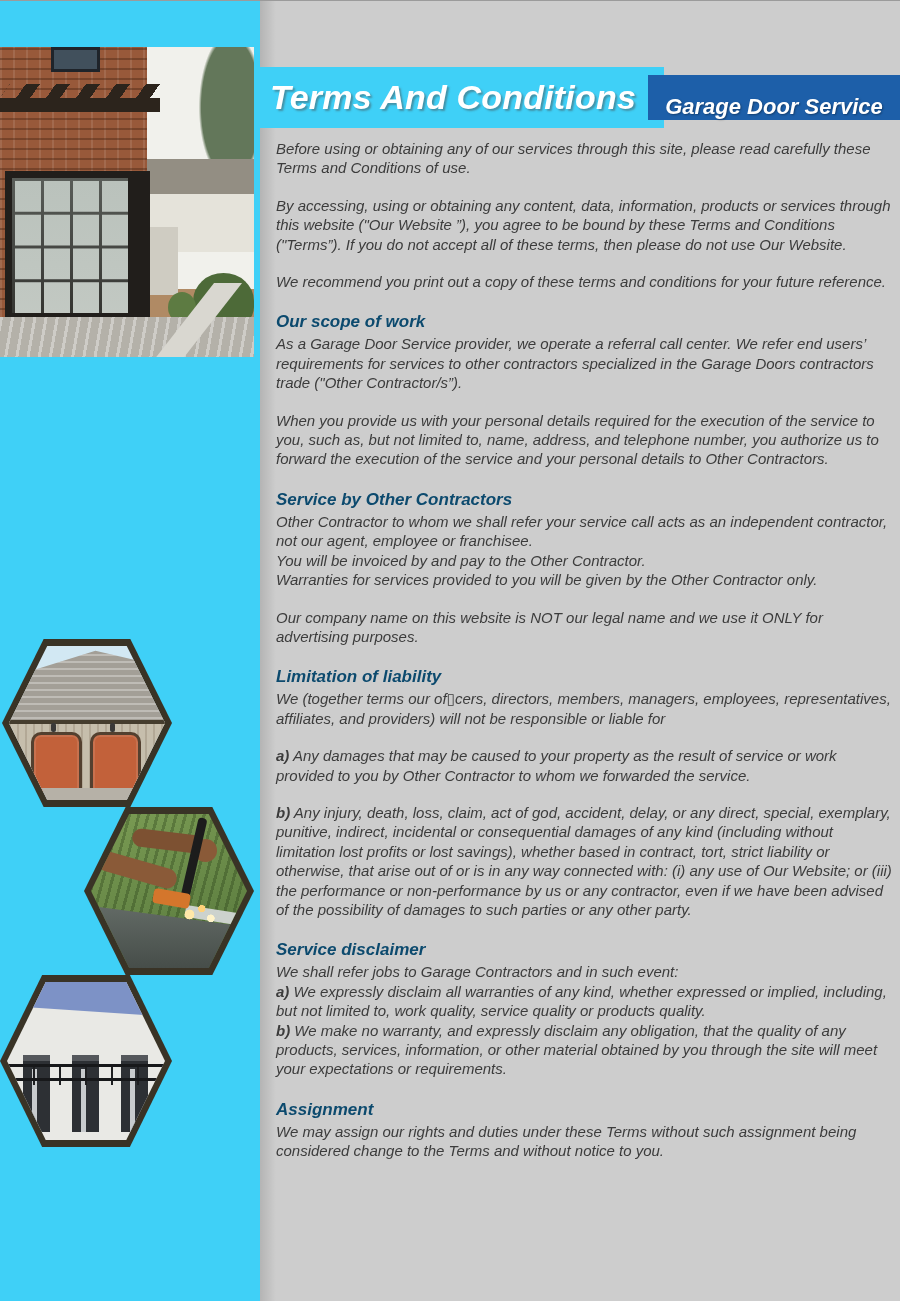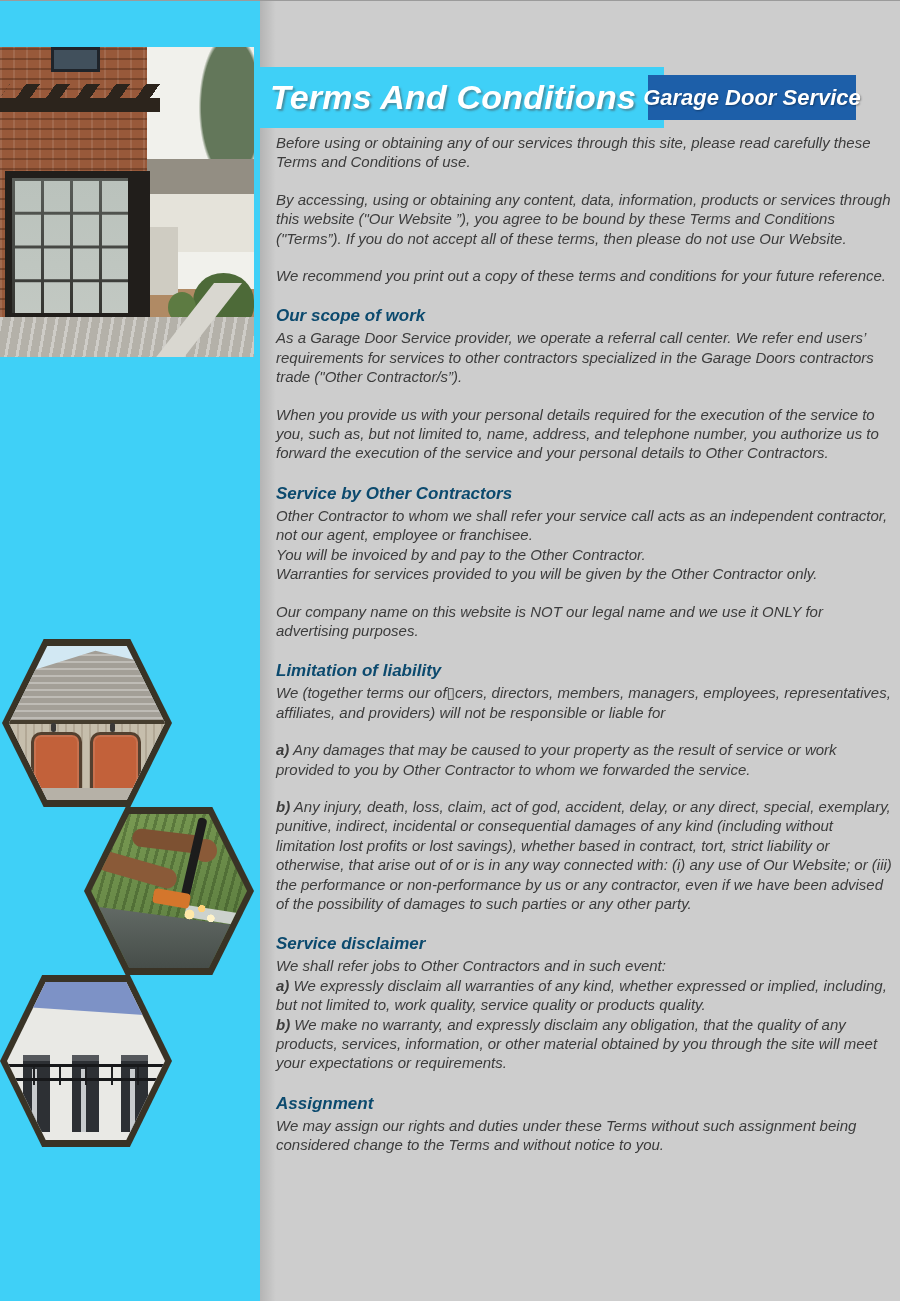--- a/index.html
+++ b/index.html
@@ -86,26 +86,26 @@
   .h3-dock::after{content:"";position:absolute;left:34%;top:12%;width:20%;bottom:0;background:#c8cbcd;}
   .h3-d1{left:10%;}.h3-d2{left:41%;}.h3-d3{left:72%;}
   .h3-rail{position:absolute;left:0;width:100%;height:3px;background:#17181a;}
   .h3-posts{position:absolute;left:0;width:100%;top:52%;height:13%;
     background:repeating-linear-gradient(90deg,#1e1f21 0 2px,rgba(0,0,0,0) 2px 26px);}
   
   .banner-title{position:absolute;left:260px;top:66px;width:404px;height:61px;background:#3fd0f7;
     display:flex;align-items:center;padding-left:10px;box-sizing:border-box;z-index:2;}
   .banner-title span{color:#fff;font-size:34px;font-weight:bold;letter-spacing:.2px;white-space:nowrap;
     text-shadow:2px 2px 2px rgba(70,70,70,.45);}
-  .banner-brand{position:absolute;left:648px;top:74px;width:208px;height:45px;background:#1d5fa9;
-    display:flex;align-items:center;justify-content:center;z-index:3;}
+  .banner-brand{position:absolute;left:648px;top:74px;width:252px;height:45px;background:#1d5fa9;
+    display:flex;align-items:flex-end;justify-content:center;z-index:3;}
   .banner-brand span{color:#fff;font-size:22px;font-weight:bold;white-space:nowrap;
     text-shadow:1px 1px 2px rgba(0,0,0,.35);}
   
-  .content{position:absolute;left:276px;top:132px;width:616px;color:#3c3c3c;
+  .content{position:absolute;left:276px;top:138px;width:616px;color:#3c3c3c;
     font-size:15px;line-height:19.4px;z-index:2;}
   .content p{margin:0 0 18px;}
   .content p.m0{margin-bottom:0;}
   .preline{white-space:pre-line;}
   .sec-h{color:#0c4a6e;font-size:17px;font-weight:bold;margin:20px 0 2px;line-height:21px;}
   .plabel{font-weight:bold;}
   .plabel:empty{display:none;}
 </style>
 </head>
 <body>
@@ -206,21 +206,21 @@
 
     <div>
       <h2 class="sec-h">Limitation of liability</h2>
       <p><span>We (together terms our of▯cers, directors, members, managers, employees, representatives, affiliates, and providers) will not be responsible or liable for</span></p>
       <p><b class="plabel">a)</b> <span>Any damages that may be caused to your property as the result of service or work provided to you by Other Contractor to whom we forwarded the service.</span></p>
       <p><b class="plabel">b)</b> <span>Any injury, death, loss, claim, act of god, accident, delay, or any direct, special, exemplary, punitive, indirect, incidental or consequential damages of any kind (including without limitation lost profits or lost savings), whether based in contract, tort, strict liability or otherwise, that arise out of or is in any way connected with: (i) any use of Our Website; or (iii) the performance or non-performance by us or any contractor, even if we have been advised of the possibility of damages to such parties or any other party.</span></p>
     </div>
 
     <div>
       <h2 class="sec-h">Service disclaimer</h2>
-      <p class="m0"><span>We shall refer jobs to Other Contractors and in such event:</span></p>
+      <p class="m0"><span>We shall refer jobs to Garage Contractors and in such event:</span></p>
       <p class="m0"><b class="plabel">a)</b> <span>We expressly disclaim all warranties of any kind, whether expressed or implied, including, but not limited to, work quality, service quality or products quality.</span></p>
       <p><b class="plabel">b)</b> <span>We make no warranty, and expressly disclaim any obligation, that the quality of any products, services, information, or other material obtained by you through the site will meet your expectations or requirements.</span></p>
     </div>
 
     <div>
       <h2 class="sec-h">Assignment</h2>
       <p><span>We may assign our rights and duties under these Terms without such assignment being considered change to the Terms and without notice to you.</span></p>
     </div>
 
   </div>

